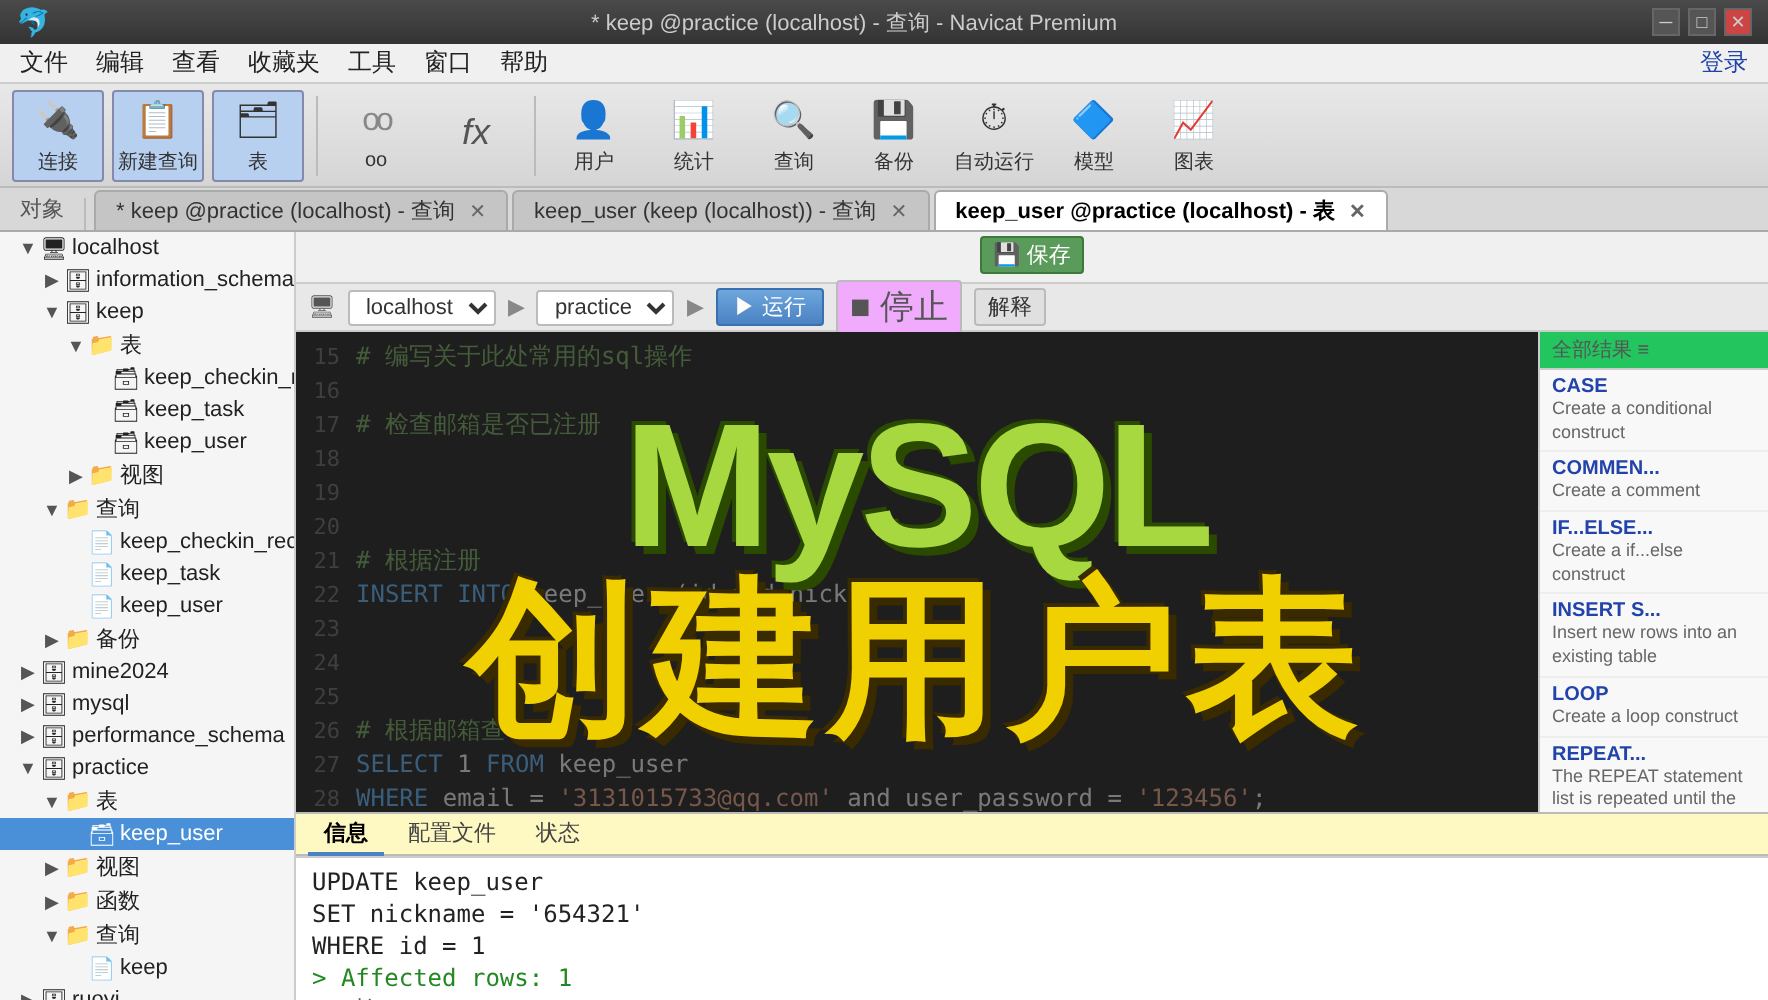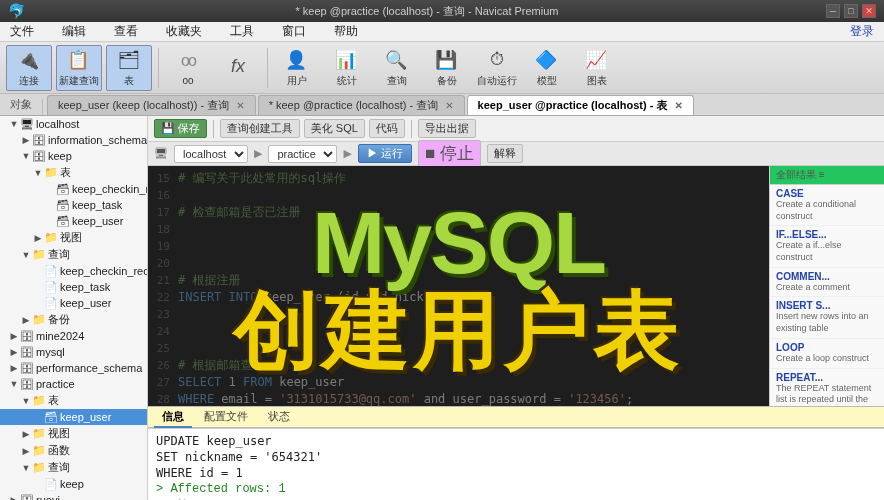--- a/index.html
+++ b/index.html
@@ -35,21 +35,21 @@
       color: #ccc;
     }
 
     
     #menubar {
       height: 20px;
       background: #f0f0f0;
       display: flex;
       align-items: center;
       padding: 0 4px;
-      gap: 16px;
+      gap: 2px;
       border-bottom: 1px solid #ccc;
       color: #222;
       font-size: 12px;
     }
     .menu-item {
       padding: 1px 6px;
       cursor: pointer;
       color: #222;
     }
 
@@ -175,20 +175,21 @@
     
     #query-toolbar {
       height: 26px;
       background: #f0f0f0;
       border-bottom: 1px solid #ccc;
       display: flex;
       align-items: center;
       padding: 2px 6px;
       gap: 4px;
       font-size: 11px;
+      flex-direction: column;
     }
     .q-btn {
       padding: 1px 6px;
       background: #e0e0e0;
       border: 1px solid #bbb;
       border-radius: 2px;
       cursor: pointer;
       font-size: 11px;
       color: #333;
     }
@@ -328,21 +329,21 @@
       height: 72px;
       background: #fff;
       overflow-y: auto;
       padding: 4px 8px;
       font-family: Consolas, monospace;
       font-size: 12px;
       color: #222;
       border-top: 1px solid #ccc;
     }
     .result-line { line-height: 16px; }
-    .result-success { color: #228822; font-family: Liberation Mono, monospace; }
+    .result-success { color: #228822; }
     .result-info { color: #555; }
 
     
     #snippet-panel {
       width: 115px;
       background: #f8f8f8;
       border-left: 1px solid #ccc;
       overflow-y: auto;
       flex-shrink: 0;
     }
@@ -452,25 +453,25 @@
   <div class="tool-btn">
     <div class="tool-icon">📈</div>
     <span>图表</span>
   </div>
 </div>
 
 <div id="tabbar">
   <div style="padding: 10px 6px; font-size:11px; color:#555; align-self:center;">对象</div>
   <div style="width:1px;height:16px;background:#bbb;margin:0 4px;"></div>
   <div class="tab">
+    <span>* keep @practice (localhost) - 查询</span>
+    <span class="tab-close">✕</span>
+  </div>
+  <div class="tab">
     <span>keep_user (keep (localhost)) - 查询</span>
-    <span class="tab-close">✕</span>
-  </div>
-  <div class="tab">
-    <span>* keep @practice (localhost) - 查询</span>
     <span class="tab-close">✕</span>
   </div>
   <div class="tab active">
     <span>keep_user @practice (localhost) - 表</span>
     <span class="tab-close">✕</span>
   </div>
 </div>
 
 <div id="main">
 
@@ -712,26 +713,26 @@
 
       <div id="snippet-panel">
         <div class="snippet-header">
           <span>全部结果 ≡</span>
         </div>
         <div class="snippet-item">
           <div class="snippet-name">CASE</div>
           <div class="snippet-desc">Create a conditional construct</div>
         </div>
         <div class="snippet-item">
+          <div class="snippet-name">COMMEN...</div>
+          <div class="snippet-desc">Create a comment</div>
+        </div>
+        <div class="snippet-item">
           <div class="snippet-name">IF...ELSE...</div>
           <div class="snippet-desc">Create a if...else construct</div>
-        </div>
-        <div class="snippet-item">
-          <div class="snippet-name">COMMEN...</div>
-          <div class="snippet-desc">Create a comment</div>
         </div>
         <div class="snippet-item">
           <div class="snippet-name">INSERT S...</div>
           <div class="snippet-desc">Insert new rows into an existing table</div>
         </div>
         <div class="snippet-item">
           <div class="snippet-name">LOOP</div>
           <div class="snippet-desc">Create a loop construct</div>
         </div>
         <div class="snippet-item">

